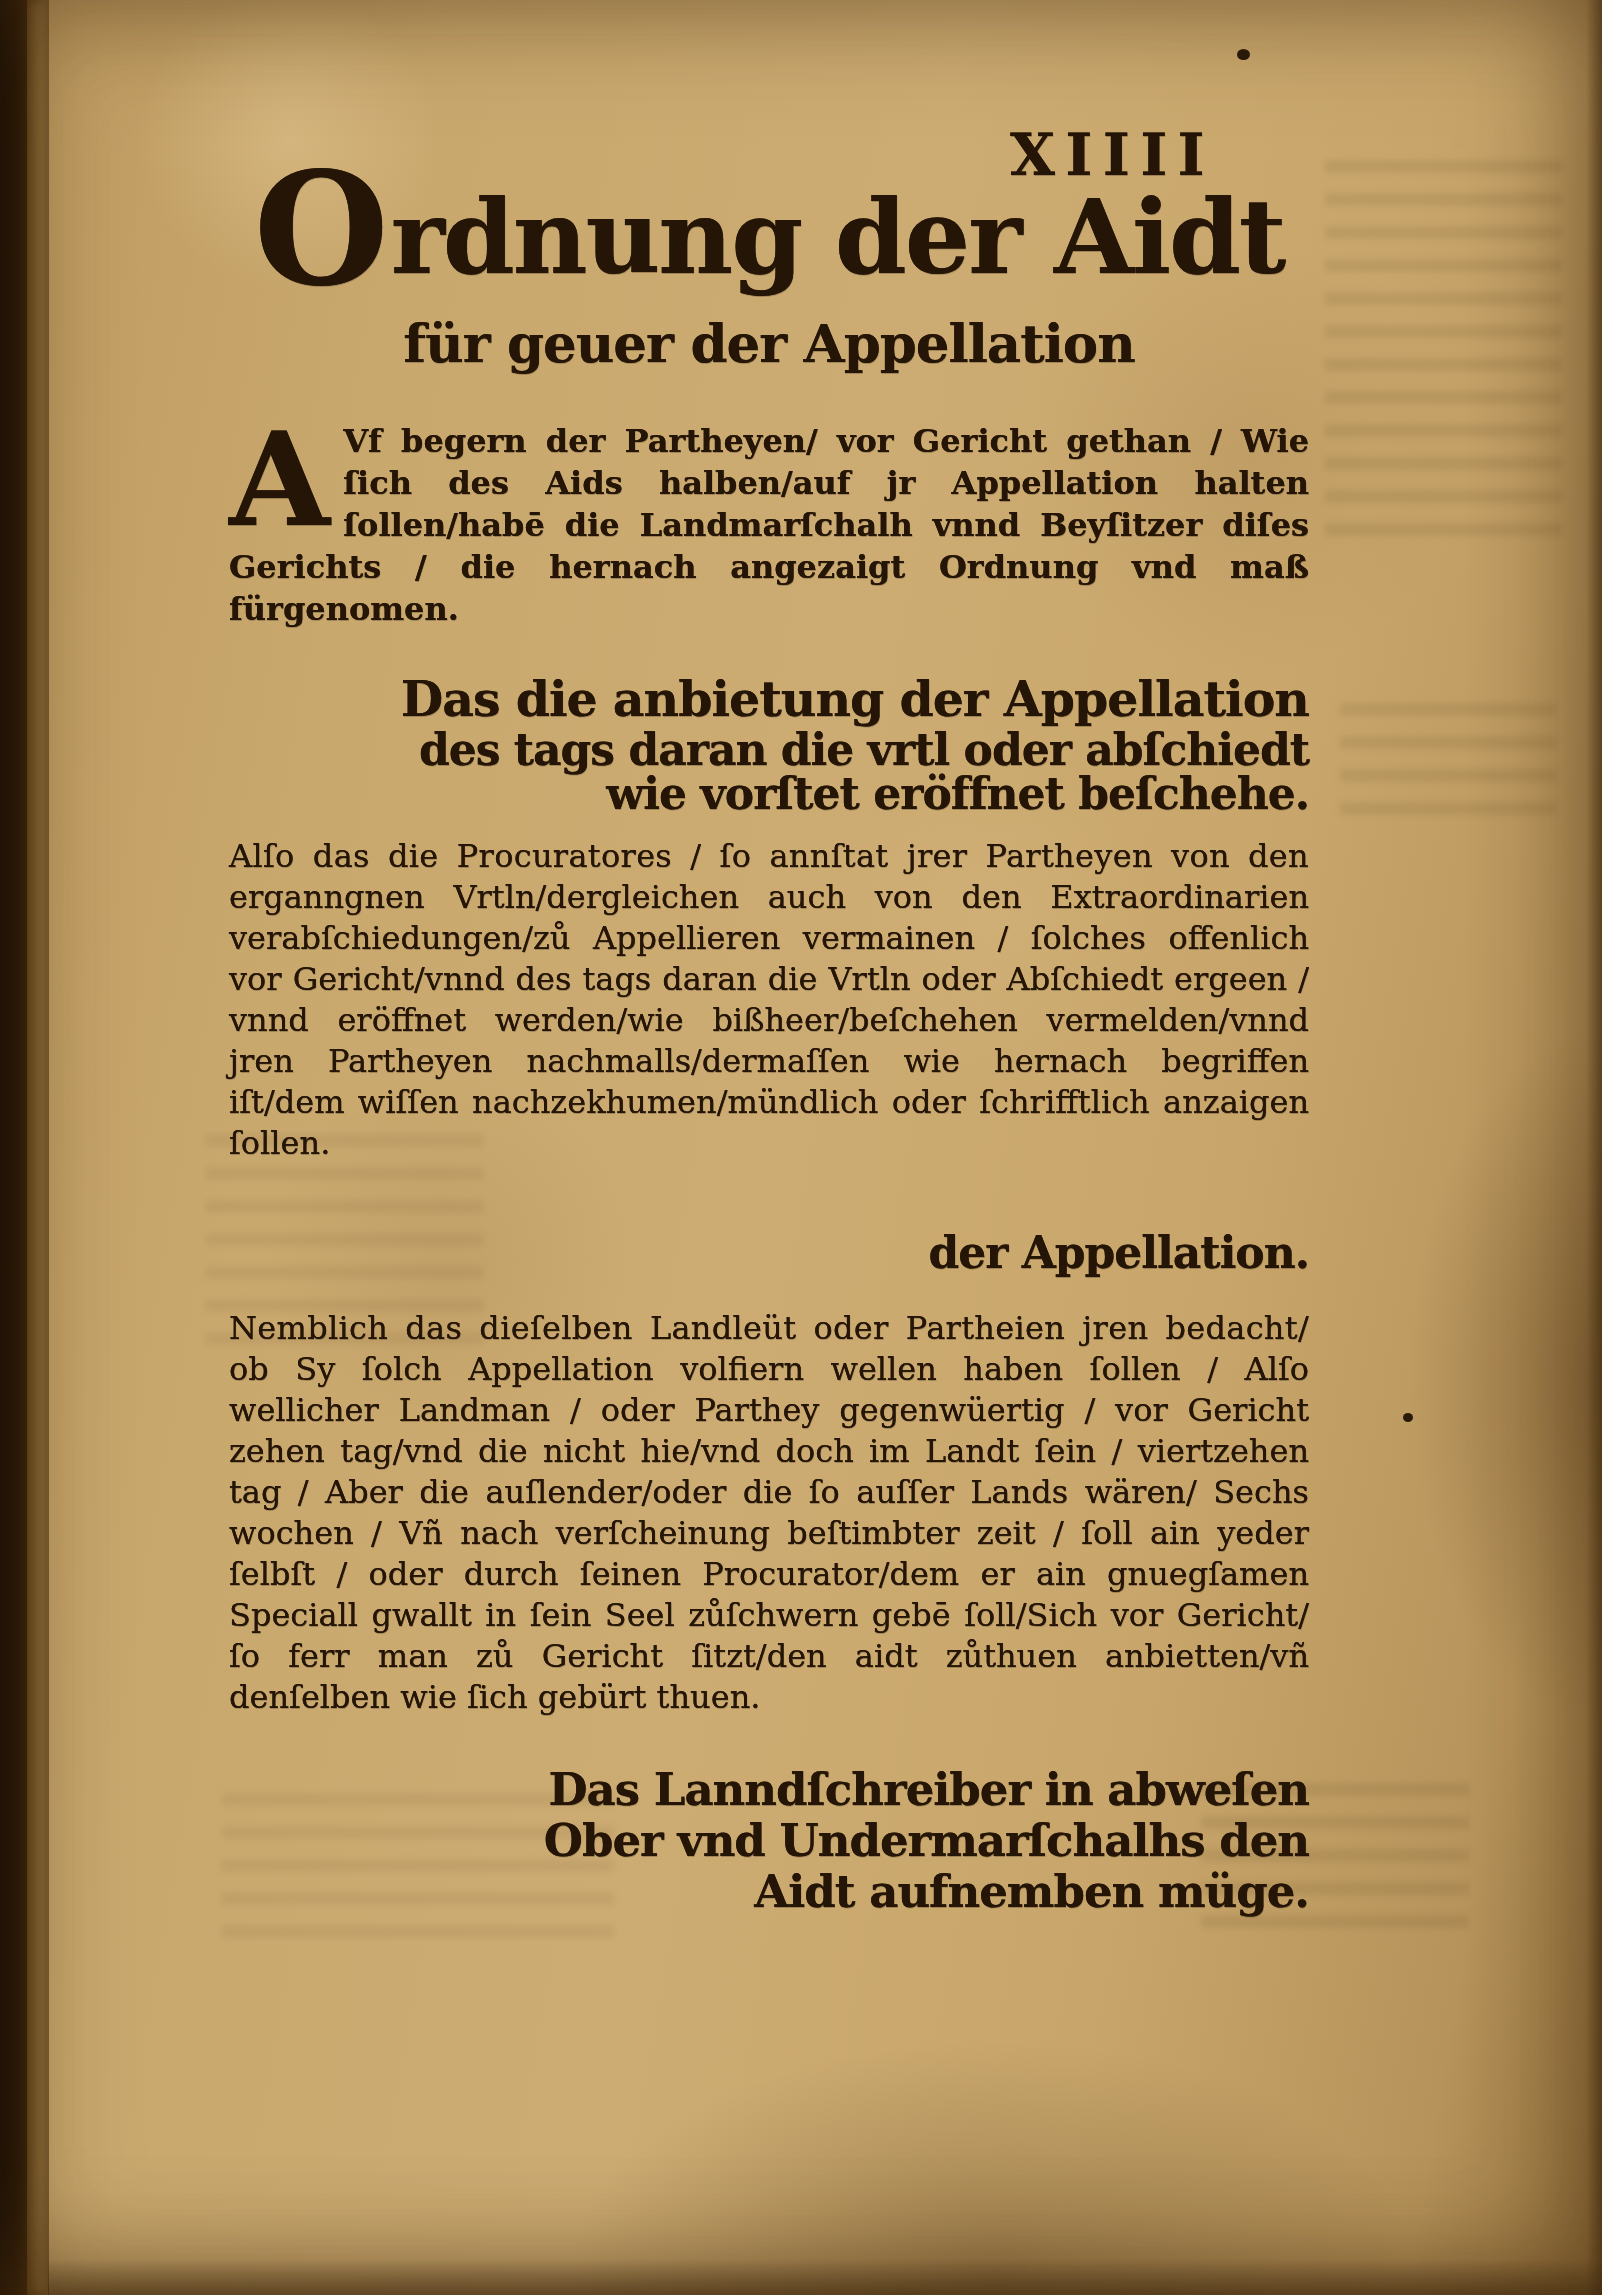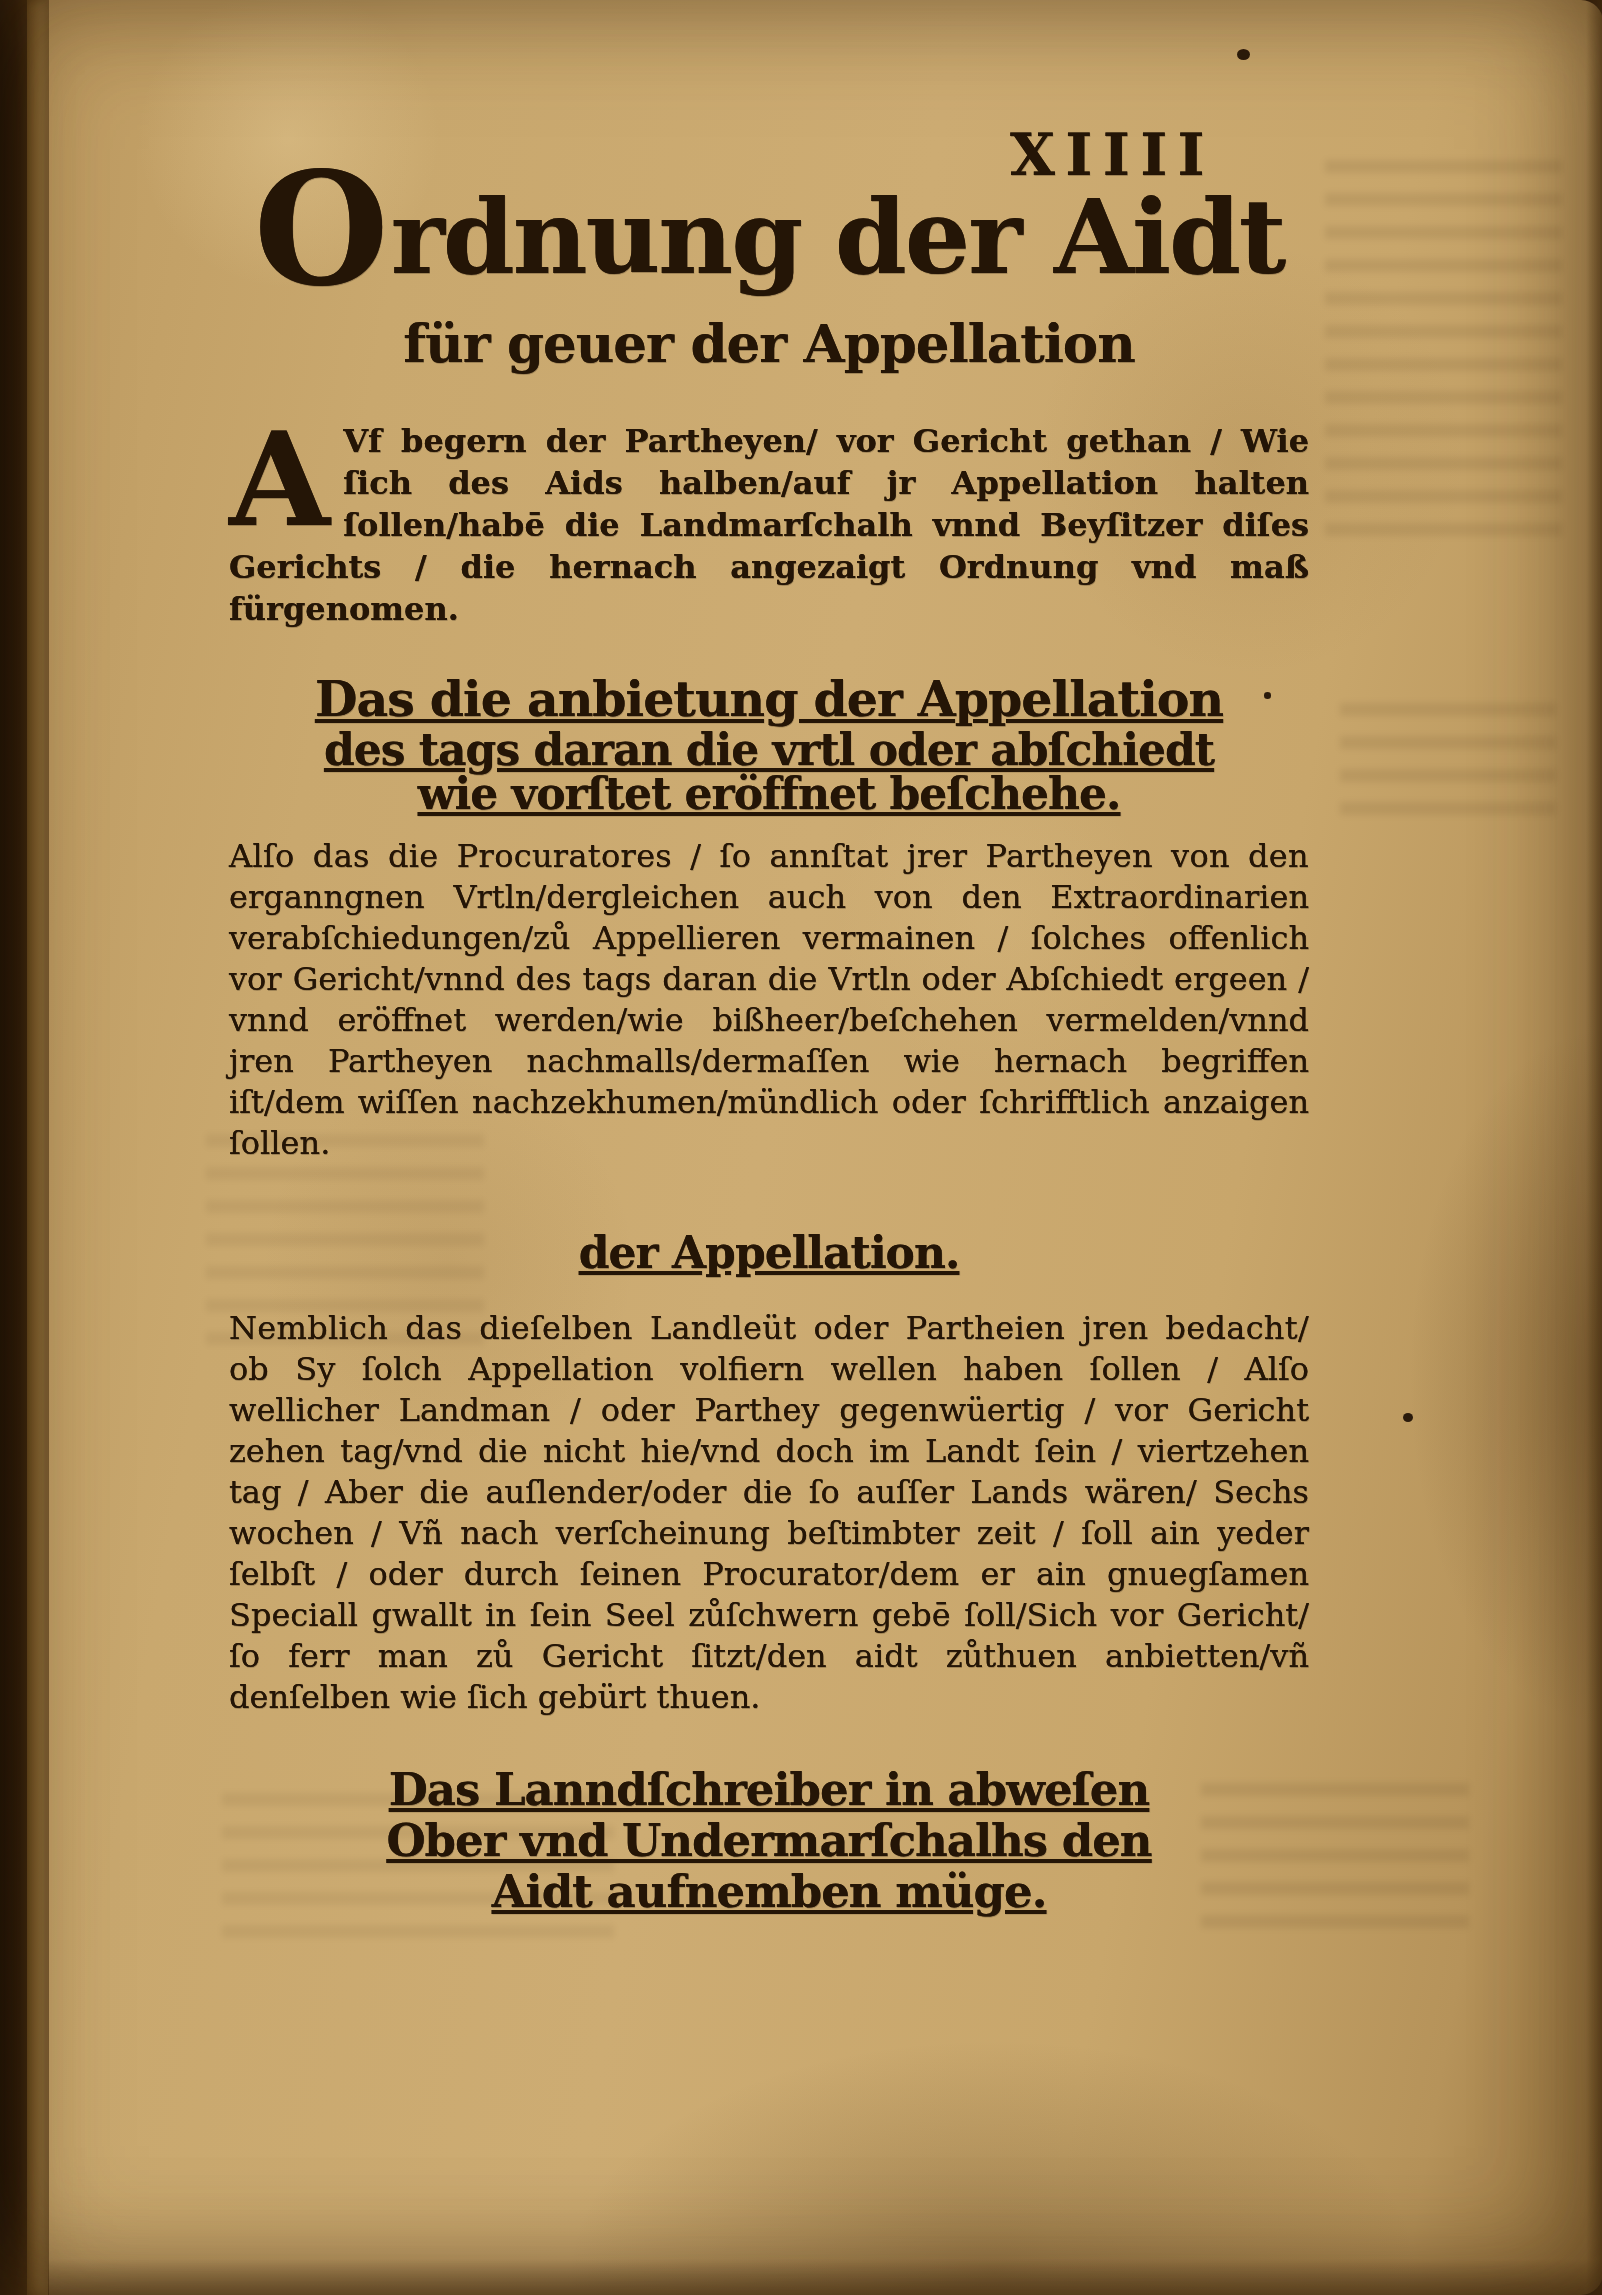--- a/index.html
+++ b/index.html
@@ -20,21 +20,20 @@
     position: absolute;
     inset: 0;
     background:
       radial-gradient(circle 216px at 18% 6%,  rgba(245,222,170,0.30), transparent 70%),
       radial-gradient(circle 309px at 78% 20%, rgba(120,85,38,0.12),  transparent 70%),
       radial-gradient(circle 268px at 28% 55%, rgba(115,80,34,0.10),  transparent 70%),
       radial-gradient(circle 232px at 62% 40%, rgba(240,215,160,0.12),transparent 70%),
       radial-gradient(ellipse 567px 309px at 62% 99%, rgba(70,45,15,0.30), transparent 75%),
       radial-gradient(ellipse 258px 464px at 100% 60%, rgba(80,52,20,0.35), transparent 75%),
       linear-gradient(100deg, #bd9a60 0%, #c9a86e 22%, #cdac73 48%, #c8a66b 72%, #b6935a 90%, #96743f 100%);
-    border-radius: 22px;
   }
 
   
   .edge-dark {
     position: absolute; left: 0; top: 0; bottom: 0; width: 27px;
     background: linear-gradient(90deg, #0d0702 0%, #1d1004 55%, #32200c 100%);
   }
   .edge-pages {
     position: absolute; left: 27px; top: 0; bottom: 0; width: 21.6px;
     background: linear-gradient(90deg, #63481f 0%, #7d5e2e 35%, #9a7a44 70%, #b08d52 100%);
@@ -136,24 +135,23 @@
   }
   .dropcap {
     float: left;
     font-size: 130px;
     line-height: 120px;
     padding-right: 13.4px;
     font-weight: 700;
   }
 
   .section-heading {
-    text-align: center;
+    text-align: right;
     font-weight: 700;
     letter-spacing: -1px;
-    text-decoration: underline;
   }
   .h-big   { font-size: 49px; line-height: 57px; }
   .h-mid   { font-size: 45px; line-height: 51px; }
   .h-small { font-size: 44px; line-height: 44px; }
 
   .sh-1 { margin-top: 41px; }
   .sh-2 { margin-top: 67px; }
   .sh-3 { margin-top: 46px; }
 
   .body-par {

